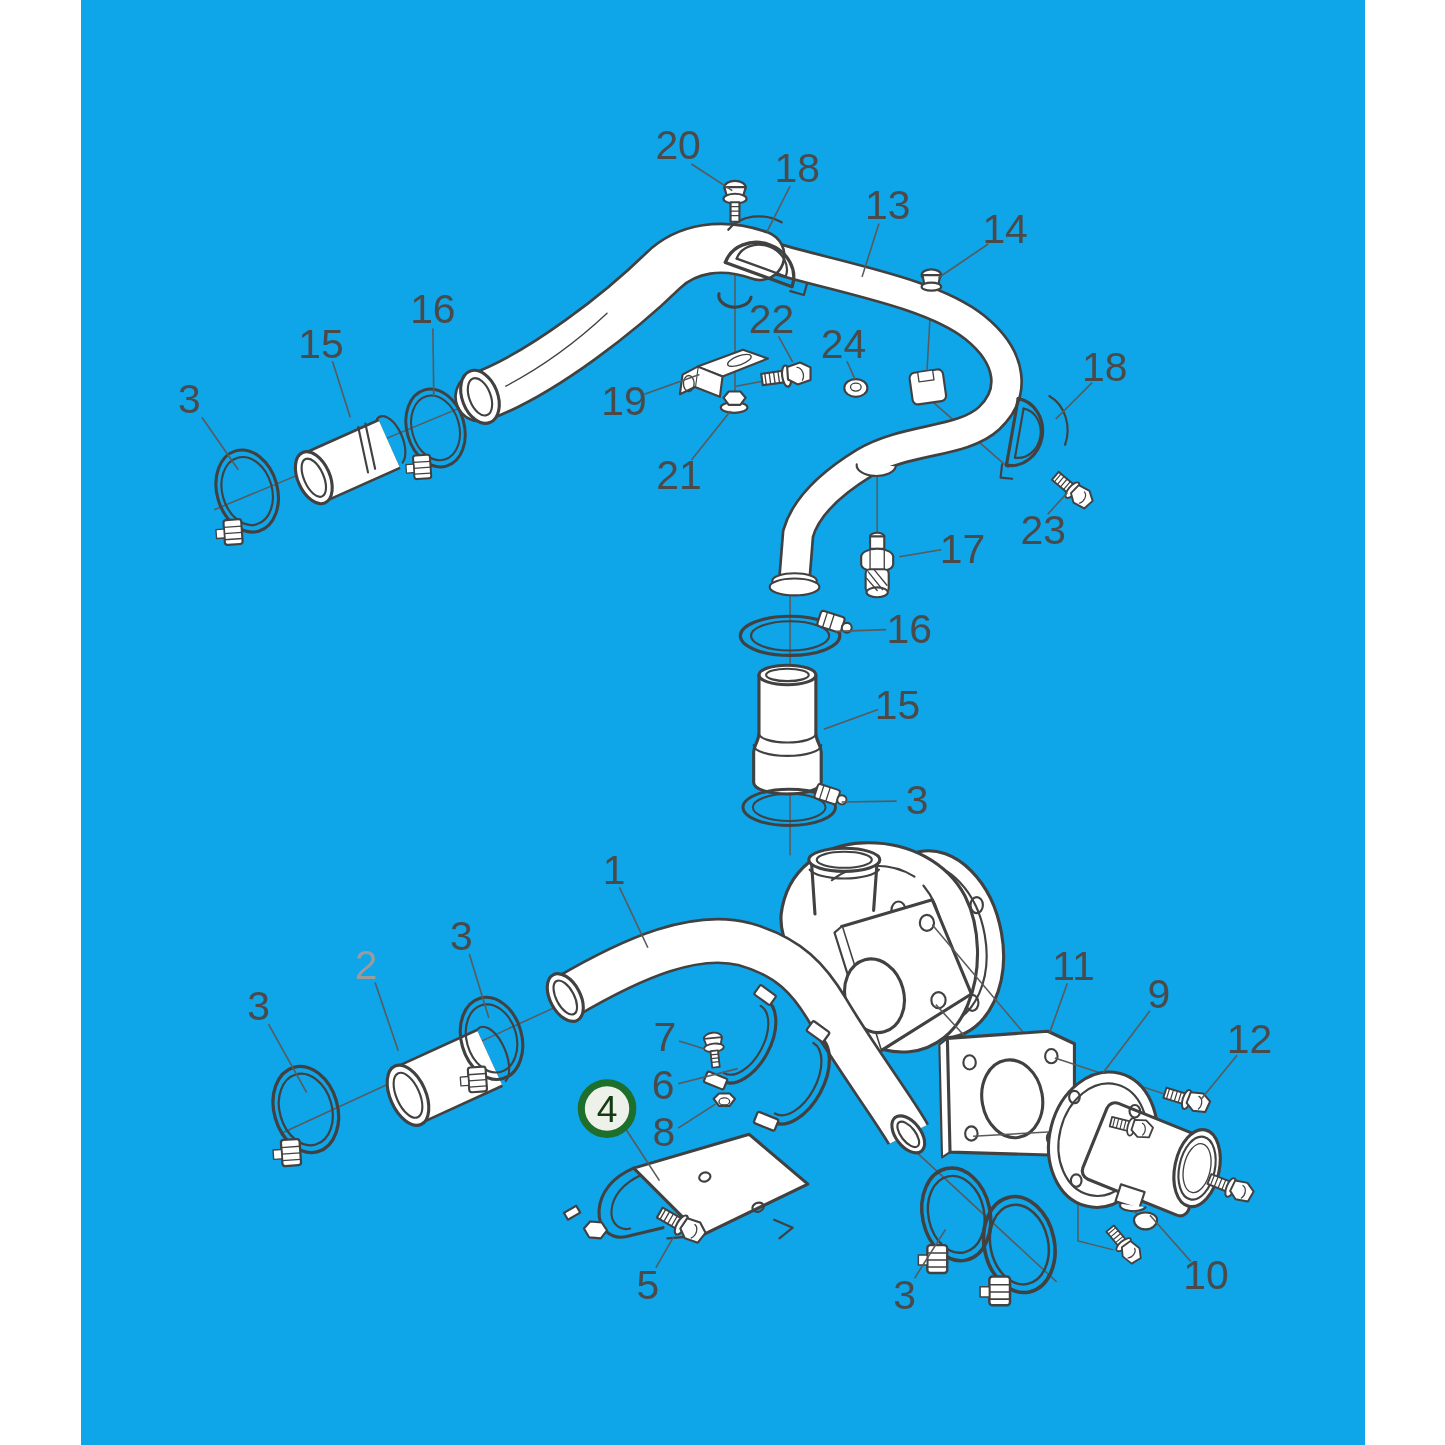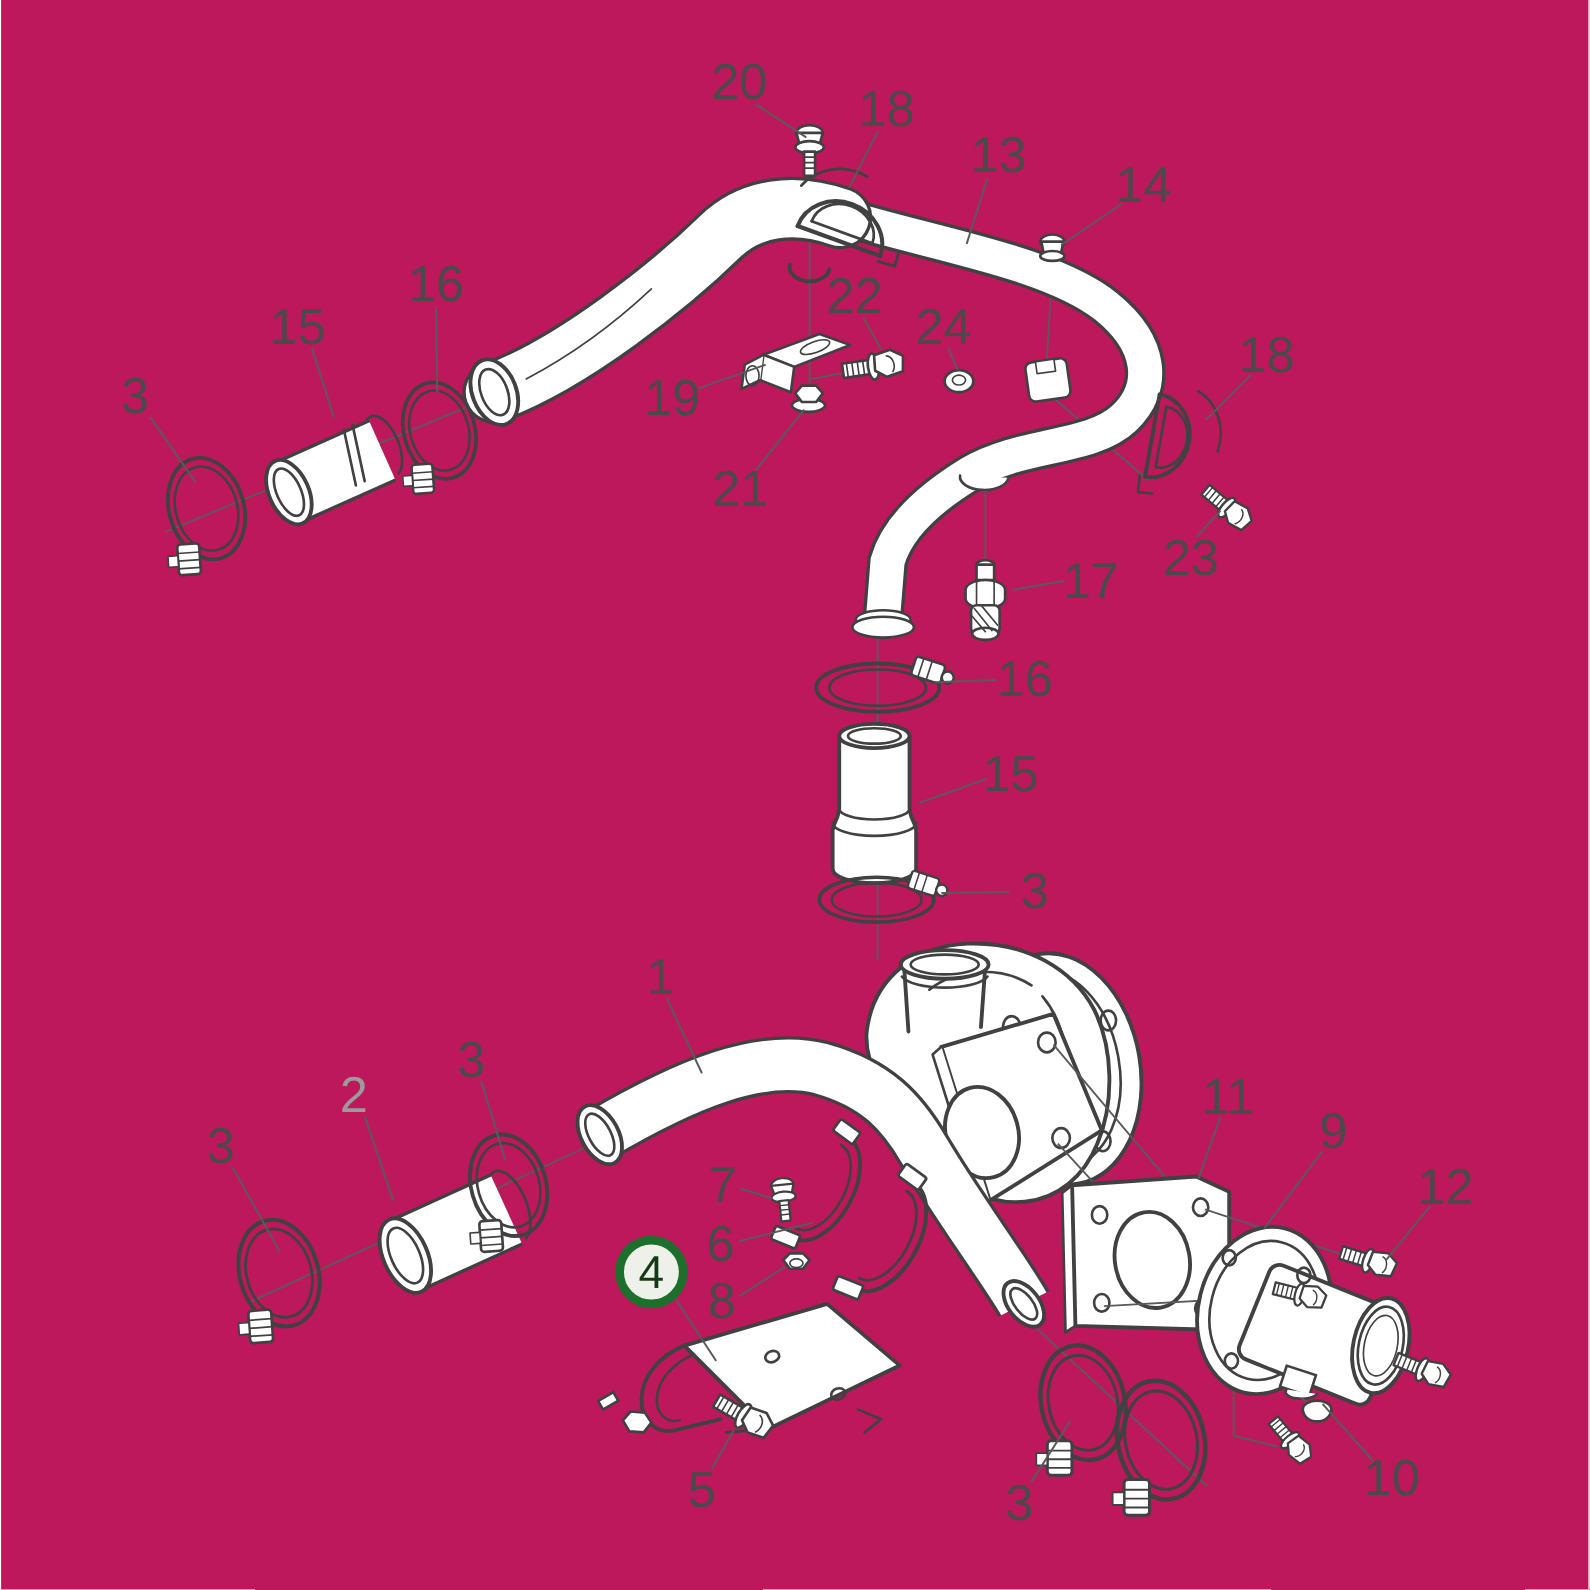--- a/index.html
+++ b/index.html
@@ -1,16 +1,16 @@
 <!DOCTYPE html>
 <html><head>
 <meta charset="utf-8">
 <style>
   html,body{margin:0;padding:0;background:#ffffff;}
-  .stage{position:relative;width:1443px;height:1445px;margin:0 auto;background:#be185d;
+  .stage{position:relative;width:1284px;height:1445px;margin:0 auto;background:#0ea5e9;
          font-family:"Liberation Sans", sans-serif;}
   svg{display:block;width:100%;height:100%;}
   .ink {stroke:#414141;stroke-width:3.5;fill:none;stroke-linecap:round;stroke-linejoin:round;}
   .ink2{stroke:#414141;stroke-width:2.4;fill:none;stroke-linecap:round;stroke-linejoin:round;}
   .ink1{stroke:#414141;stroke-width:1.5;fill:none;stroke-linecap:round;stroke-linejoin:round;}
   .thin{stroke:#5a5a5a;stroke-width:1.7;fill:none;}
   .tubeD{stroke:#414141;fill:none;}
   .tubeW{stroke:#ffffff;fill:none;}
   .fillw{fill:#ffffff;}
   .callout-text{font-family:"Liberation Sans", sans-serif;}

